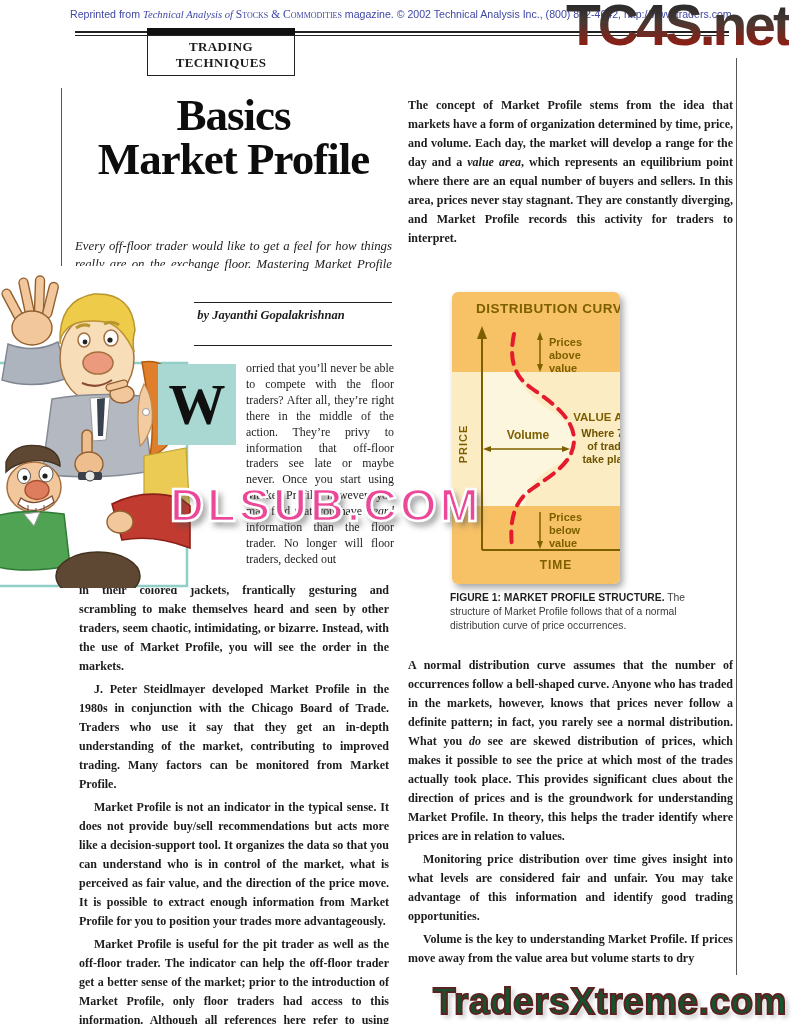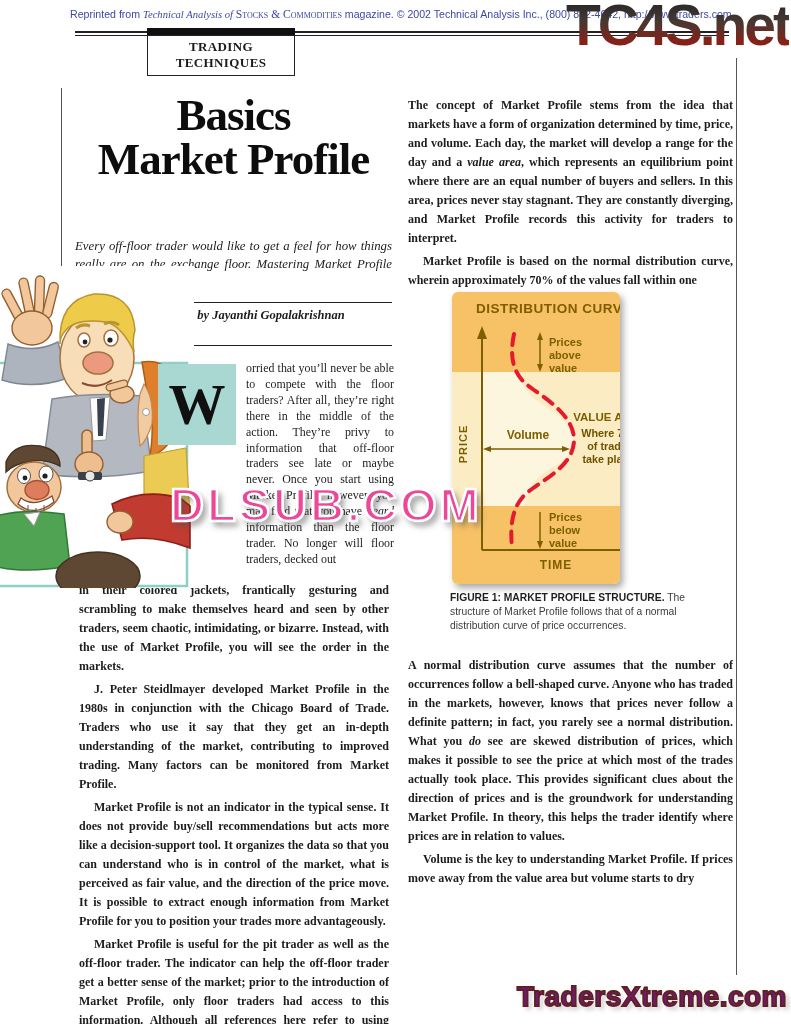--- a/index.html
+++ b/index.html
@@ -58,22 +58,22 @@
   
   .wm-tc4s{position:absolute;top:-8px;right:2px;z-index:10;
          font-family:"Liberation Sans",sans-serif;font-weight:bold;font-size:57px;letter-spacing:-3px;
          background:linear-gradient(180deg,#2b2b2b 20%,#473832 45%,#8a2016 78%,#6e140c 100%);
          -webkit-background-clip:text;background-clip:text;color:transparent;}
   .wm-dlsub{position:absolute;left:170px;top:477px;z-index:30;
          font-family:"Liberation Sans",sans-serif;font-weight:bold;font-size:47px;letter-spacing:3px;
          color:#ec4899;-webkit-text-stroke:2.5px #ffffff;
          text-shadow:4px 5px 6px rgba(80,80,80,.6);}
   .wm-tx{position:absolute;top:981px;right:4px;z-index:10;
-         font-family:"Liberation Sans",sans-serif;font-weight:bold;font-size:28px;letter-spacing:.5px;
-         color:#701a75;-webkit-text-stroke:1.8px #5E2020;
+         font-family:"Liberation Sans",sans-serif;font-weight:bold;font-size:37px;letter-spacing:.5px;
+         color:#14532d;-webkit-text-stroke:1.8px #5E2020;
          text-shadow:0 0 4px #fff,0 0 8px #fff,3px 3px 5px rgba(0,0,0,.35);}
 </style>
 </head>
 <body>
 
 <div class="page">
 
   <div class="reprint">
     <span>Reprinted from </span><span class="rp-it">Technical Analysis of </span><span class="rp-sc">Stocks &amp; Commodities</span><span> magazine. © 2002 Technical Analysis Inc., (800) 832-4642, http://www.traders.com</span>
   </div>
@@ -159,21 +159,20 @@
 
   <div class="body-left">
     <p>in their colored jackets, frantically gesturing and scrambling to make themselves heard and seen by other traders, seem chaotic, intimidating, or bizarre. Instead, with the use of Market Profile, you will see the order in the markets.</p>
     <p>J. Peter Steidlmayer developed Market Profile in the 1980s in conjunction with the Chicago Board of Trade. Traders who use it say that they get an in-depth understanding of the market, contributing to improved trading. Many factors can be monitored from Market Profile.</p>
     <p>Market Profile is not an indicator in the typical sense. It does not provide buy/sell recommendations but acts more like a decision-support tool. It organizes the data so that you can understand who is in control of the market, what is perceived as fair value, and the direction of the price move. It is possible to extract enough information from Market Profile for you to position your trades more advantageously.</p>
     <p>Market Profile is useful for the pit trader as well as the off-floor trader. The indicator can help the off-floor trader get a better sense of the market; prior to the introduction of Market Profile, only floor traders had access to this information. Although all references here refer to using futures contracts, Market Profile can be used just as effectively for other tradables. Software vendors such as Cqg and WindoTrader provide Market Profile displays for equities.</p>
   </div>
 
   <div class="body-right-top">
     <p>The concept of Market Profile stems from the idea that markets have a form of organization determined by time, price, and volume. Each day, the market will develop a range for the day and a <i>value area</i>, which represents an equilibrium point where there are an equal number of buyers and sellers. In this area, prices never stay stagnant. They are constantly diverging, and Market Profile records this activity for traders to interpret.</p>
-    <p>Market Profile is based on the normal distribution curve, wherein approximately 70% of the values fall within one</p>
   </div>
 
   <div class="figure-wrap">
     <svg viewBox="0 0 204 292" width="204" height="292">
       <rect x="0" y="0" width="204" height="292" fill="#F7C166"></rect>
       <rect x="0" y="80" width="204" height="134" fill="#FBECC3"></rect>
       <path d="M30,80 L64,80 C70,95 78,104 92,114 Q122,132 122,147 C122,170 100,172 86,186 Q76,196 72,214 L30,214 Z" fill="#FDF6DE"></path>
       <text class="figtext" x="102" y="21" text-anchor="middle" font-size="13.5" letter-spacing="0.5" fill="#7D5F00">DISTRIBUTION CURVE</text>
 
       <line x1="30" y1="258" x2="30" y2="44" stroke="#7D5F00" stroke-width="2"></line>
@@ -208,20 +207,21 @@
       <text class="figtext" x="97" y="242" font-size="11" fill="#7D5F00">below</text>
       <text class="figtext" x="97" y="255" font-size="11" fill="#7D5F00">value</text>
     </svg>
   </div>
   <div class="fig-caption">
     <span class="cb">FIGURE 1: MARKET PROFILE STRUCTURE.</span><span> The structure of Market Profile follows that of a normal distribution curve of price occurrences.</span>
   </div>
 
   <div class="body-right-bottom">
     <p>A normal distribution curve assumes that the number of occurrences follow a bell-shaped curve. Anyone who has traded in the markets, however, knows that prices never follow a definite pattern; in fact, you rarely see a normal distribution. What you <i>do</i> see are skewed distribution of prices, which makes it possible to see the price at which most of the trades actually took place. This provides significant clues about the direction of prices and is the groundwork for understanding Market Profile. In theory, this helps the trader identify where prices are in relation to values.</p>
+    <p>Monitoring price distribution over time gives insight into what levels are considered fair and unfair. You may take advantage of this information and identify good trading opportunities.</p>
     <p>Volume is the key to understanding Market Profile. If prices move away from the value area but volume starts to dry</p>
   </div>
 
   <div class="wm-tc4s">TC4S.net</div>
   <div class="wm-dlsub">DLSUB.COM</div>
   <div class="wm-tx">TradersXtreme.com</div>
 
 </div>
 
 </body></html>

